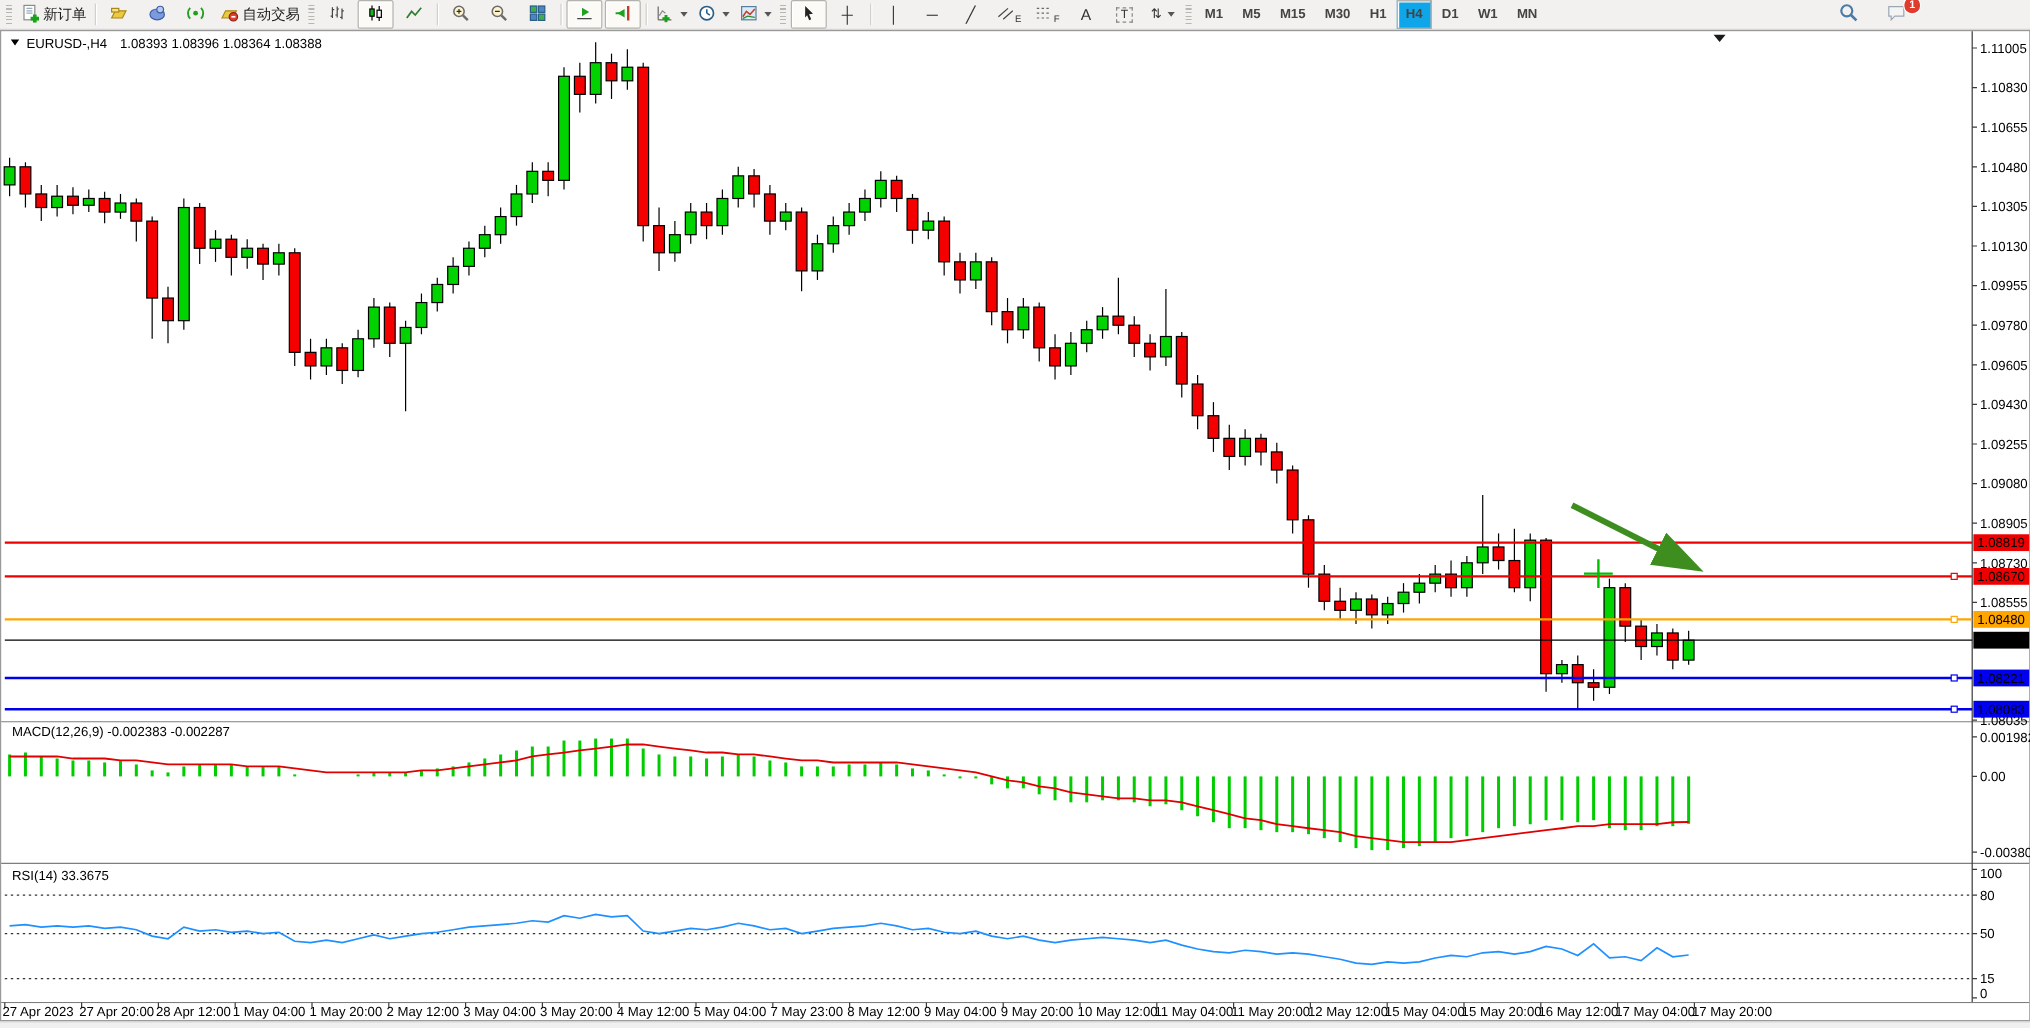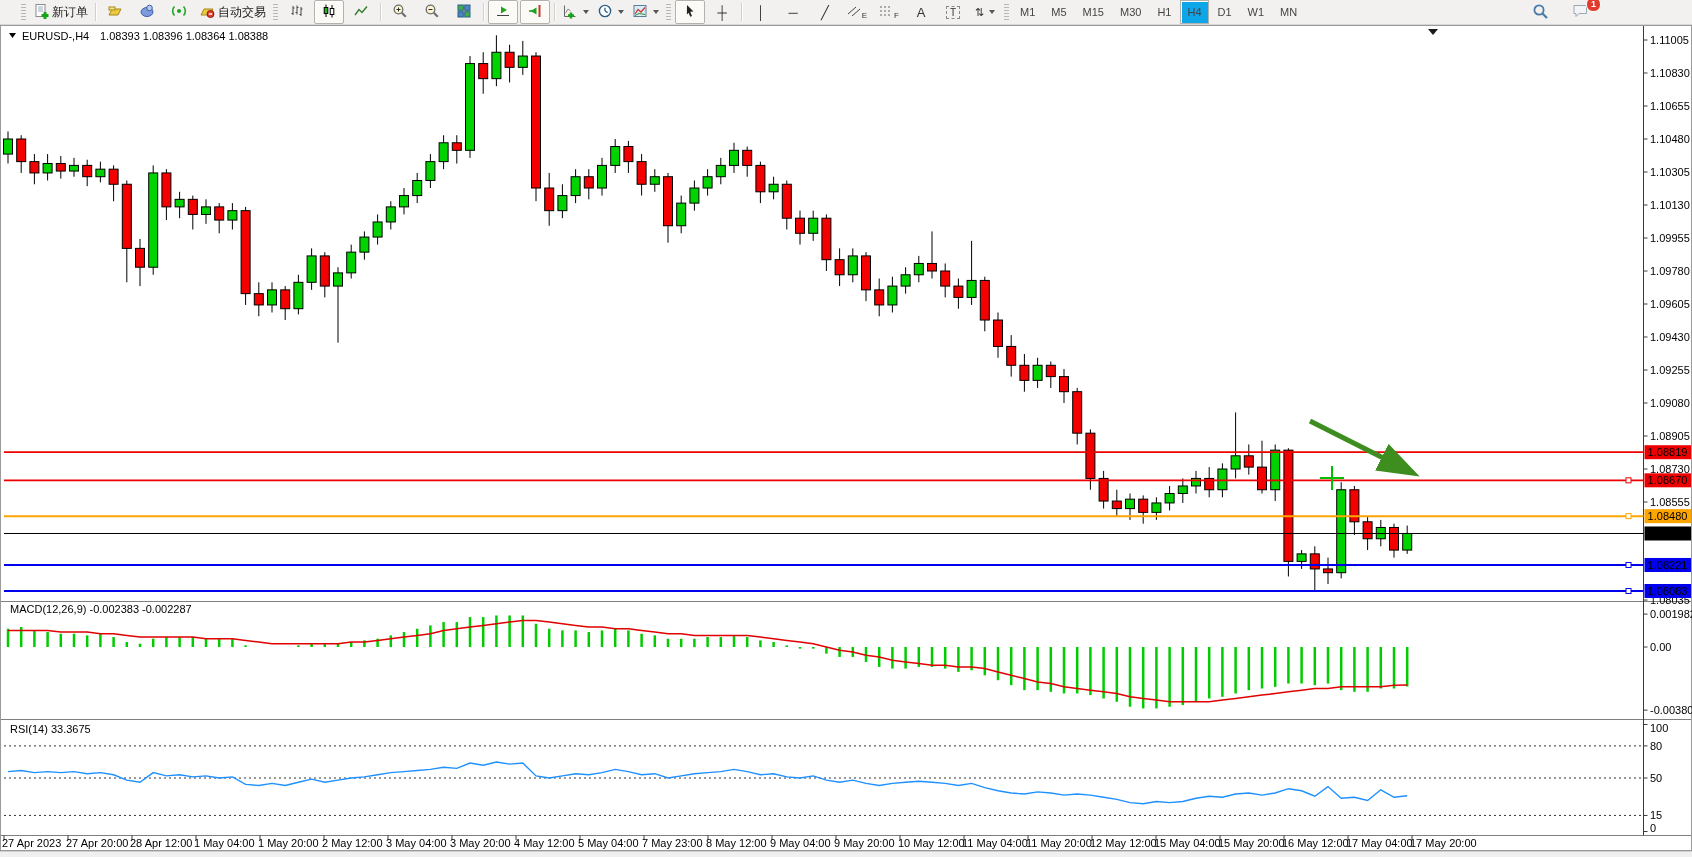--- a/index.html
+++ b/index.html
@@ -1,18 +1,18 @@
 <!DOCTYPE html>
 <html><head>
 <meta charset="utf-8">
 <style>
   html,body{margin:0;padding:0;background:#f0f0f0;width:1692px;height:857px;overflow:hidden;
     font-family:"Liberation Sans",sans-serif;-webkit-font-smoothing:antialiased;}
   
-  .toolbar{height:24px;display:flex;align-items:center;background:#f2f1ef;border-bottom:1px solid #d8d6d2;padding-left:18px;position:relative;z-index:5;}
+  .toolbar{height:24px;display:flex;align-items:center;background:#f2f1ef;border-bottom:1px solid #d8d6d2;padding-left:2px;position:relative;z-index:5;}
   .grip{width:5px;height:16px;margin:0 3px;background:repeating-linear-gradient(to bottom,#b9b6b0 0 1px,transparent 1px 3px);}
   .sep{width:1px;height:18px;background:#d2d0cc;margin:0 3px;box-shadow:1px 0 0 #fff;}
   .tbtn{height:22px;min-width:24px;display:flex;align-items:center;justify-content:center;margin:0 1px;
     border:1px solid transparent;border-radius:2px;font-size:11px;color:#3c3c3c;gap:3px;padding:0 2px;cursor:default;}
   .tbtn.pressed{background:#fbfaf6;border:1px solid #b4b2ac;box-shadow:inset 1px 1px 0 #fff;}
   .tlabel{font-size:12px;color:#1a1a1a;white-space:nowrap;}
   .caret{width:0;height:0;border-left:3px solid transparent;border-right:3px solid transparent;border-top:4px solid #555;margin-left:2px;}
   .tf{height:22px;display:flex;align-items:center;justify-content:center;padding:0 6px;font-size:11px;color:#444;border:1px solid transparent;margin:0 1px;}
   .tf.active{background:#0ea5e9;border:1px solid #b4b2ac;box-shadow:inset 1px 1px 0 #fff;}
   .toolbar-right{margin-left:auto;margin-right:96px;display:flex;align-items:center;gap:8px;}
@@ -199,21 +199,21 @@
     </div>
   <div class="tbtn">
       <span style="border:1px dashed #888;padding:0 3px;font-size:10px;color:#333;">T</span>
     </div>
   <div class="tbtn">
       <span class="glyph small">⇅</span>
       <span class="caret"></span>
     </div>
 
   <div class="grip"></div>
-  <div id="tfGroup" style="display:flex;align-items:center;">
+  <div id="tfGroup" style="display:flex;align-items:center;font-weight:bold;">
       <div class="tf">M1</div>
       <div class="tf">M5</div>
       <div class="tf">M15</div>
       <div class="tf">M30</div>
       <div class="tf">H1</div>
       <div class="tf active">H4</div>
       <div class="tf">D1</div>
       <div class="tf">W1</div>
       <div class="tf">MN</div>
     </div>

